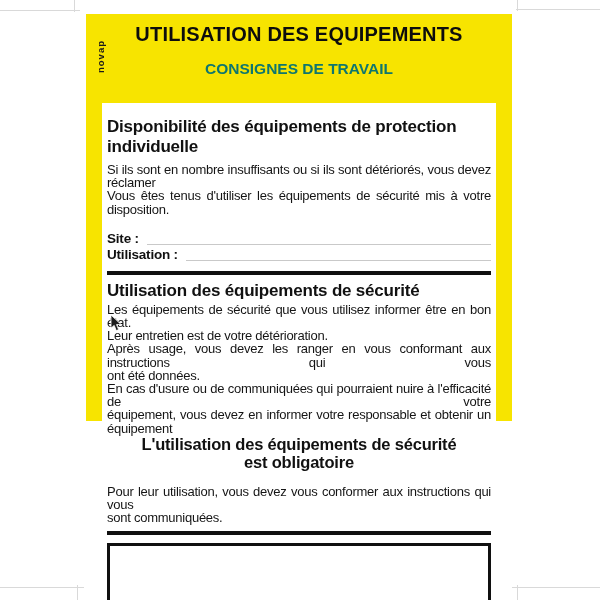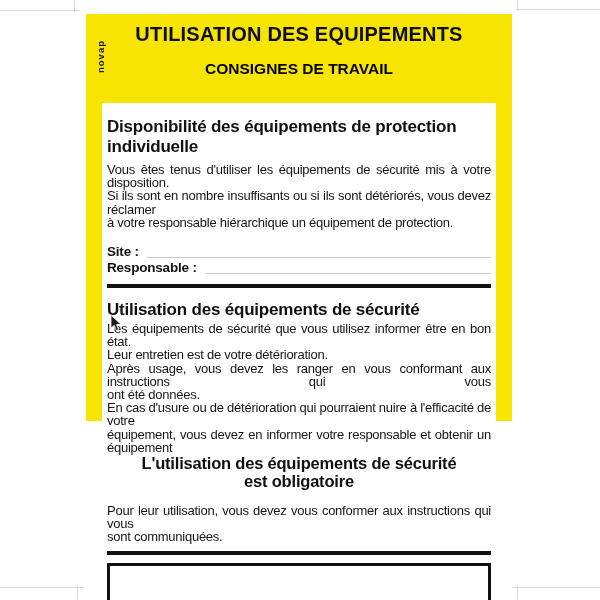--- a/index.html
+++ b/index.html
@@ -28,21 +28,21 @@
     writing-mode:vertical-rl;transform:rotate(180deg);
     font-size:9.5px;font-weight:700;letter-spacing:1px;color:#1a1a1a;
   }
   .title{
     text-align:center;font-weight:700;font-size:20px;line-height:20px;
     letter-spacing:0.2px;color:#0d0d0d;
   }
   .title-wrap{padding-top:10px;}
   .subtitle{
     text-align:center;font-weight:700;font-size:15.5px;line-height:16px;
-    margin-top:17px;color:#000000;
+    margin-top:17px;color:#0f766e;
   }
   .panel{
     position:absolute;left:16px;top:89px;width:394px;height:463px;
     background:#ffffff;box-sizing:border-box;padding:4px 5px;
   }
   .sec-h{
     font-size:17px;font-weight:700;line-height:20px;letter-spacing:-0.2px;
     margin-top:10px;
   }
   .body{font-size:13px;line-height:13.2px;letter-spacing:-0.25px;color:#151515;}
@@ -51,21 +51,21 @@
   .mt3{margin-top:14px;}
   .stretch{text-align:justify;text-align-last:justify;}
   .form-row{
     display:flex;font-weight:700;font-size:13.5px;
     line-height:16px;letter-spacing:-0.2px;
   }
   .form-row.first{margin-top:15px;}
   .rule{flex:1;border-bottom:1.5px solid #c9c9c9;margin:0 0 2px 8px;}
   .bar{height:4px;background:#101010;margin-top:8px;}
   .bar.b2{margin-top:7px;}
-  .usage-h{margin-top:12px;}
+  .usage-h{margin-top:6px;}
   .center-h{
     text-align:center;font-weight:700;font-size:16.5px;line-height:18px;
     letter-spacing:-0.2px;
   }
   .attn{
     border:3px solid #101010;margin-top:8px;padding:8px 6px 10px;
   }
   .attn-h{text-align:center;font-weight:700;font-size:18px;line-height:20px;letter-spacing:0.3px;margin-top:44px;}
   .cursor{position:absolute;left:110px;top:315px;width:13px;height:17px;}
 </style>
@@ -86,43 +86,42 @@
 
   <div class="title-wrap">
     <div class="title">UTILISATION DES EQUIPEMENTS</div>
     <div class="subtitle">CONSIGNES DE TRAVAIL</div>
   </div>
 
   <div class="panel">
 
     <div class="sec-h">Disponibilité des équipements de protection individuelle</div>
     <div class="body mt6">
+      <div class="stretch">Si ils sont en nombre insuffisants ou si ils sont détériorés, vous devez réclamer</div>
       <div class="stretch">Vous êtes tenus d'utiliser les équipements de sécurité mis à votre disposition.</div>
-      <div class="stretch">Si ils sont en nombre insuffisants ou si ils sont détériorés, vous devez réclamer</div>
-      <div>à votre responsable hiérarchique un équipement de protection.</div>
     </div>
 
     <div class="form-row first">
       <span>Site :</span>
       <span class="rule"></span>
     </div>
     <div class="form-row">
-      <span>Responsable :</span>
+      <span>Utilisation :</span>
       <span class="rule"></span>
     </div>
 
     <div class="bar"></div>
 
     <div class="sec-h usage-h">Utilisation des équipements de sécurité</div>
     <div class="body mt2">
       <div class="stretch">Les équipements de sécurité que vous utilisez informer être en bon état.</div>
       <div>Leur entretien est de votre détérioration.</div>
       <div class="stretch">Après usage, vous devez les ranger en vous conformant aux instructions qui vous</div>
       <div>ont été données.</div>
-      <div class="stretch">En cas d'usure ou de détérioration qui pourraient nuire à l'efficacité de votre</div>
+      <div class="stretch">En cas d'usure ou de communiquées qui pourraient nuire à l'efficacité de votre</div>
       <div class="stretch">équipement, vous devez en informer votre responsable et obtenir un équipement</div>
     </div>
 
     <div class="center-h">
       <div>L'utilisation des équipements de sécurité</div>
       <div>est obligatoire</div>
     </div>
     <div class="body mt3">
       <div class="stretch">Pour leur utilisation, vous devez vous conformer aux instructions qui vous</div>
       <div>sont communiquées.</div>

